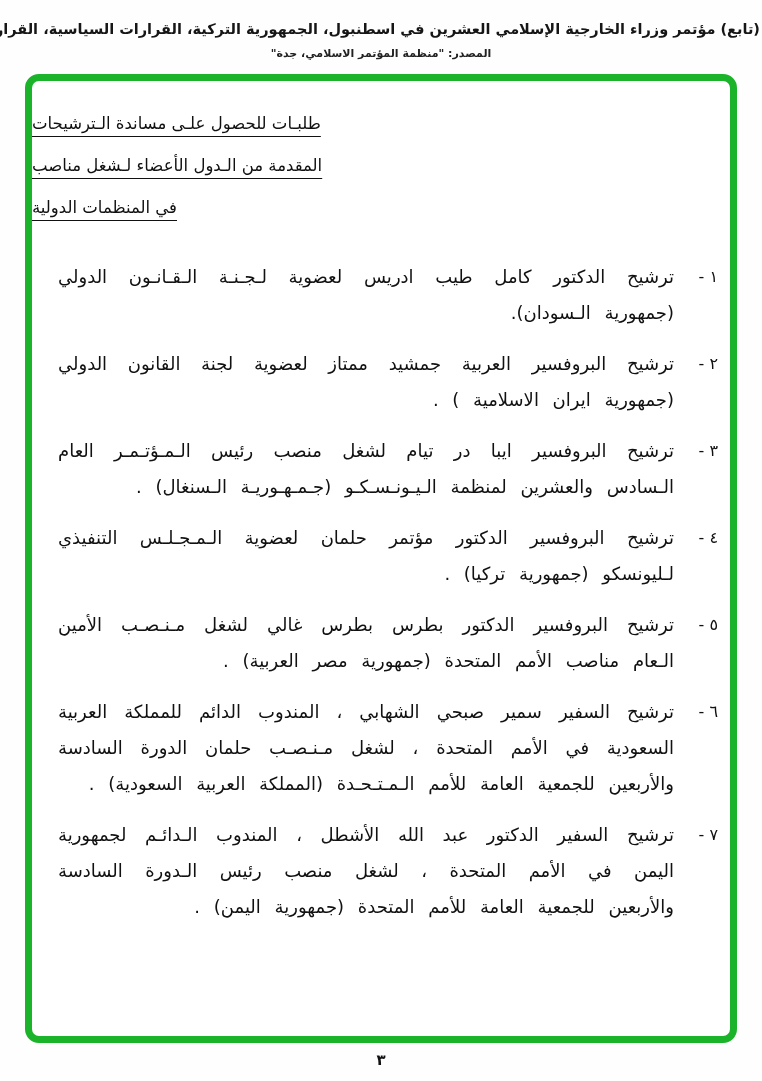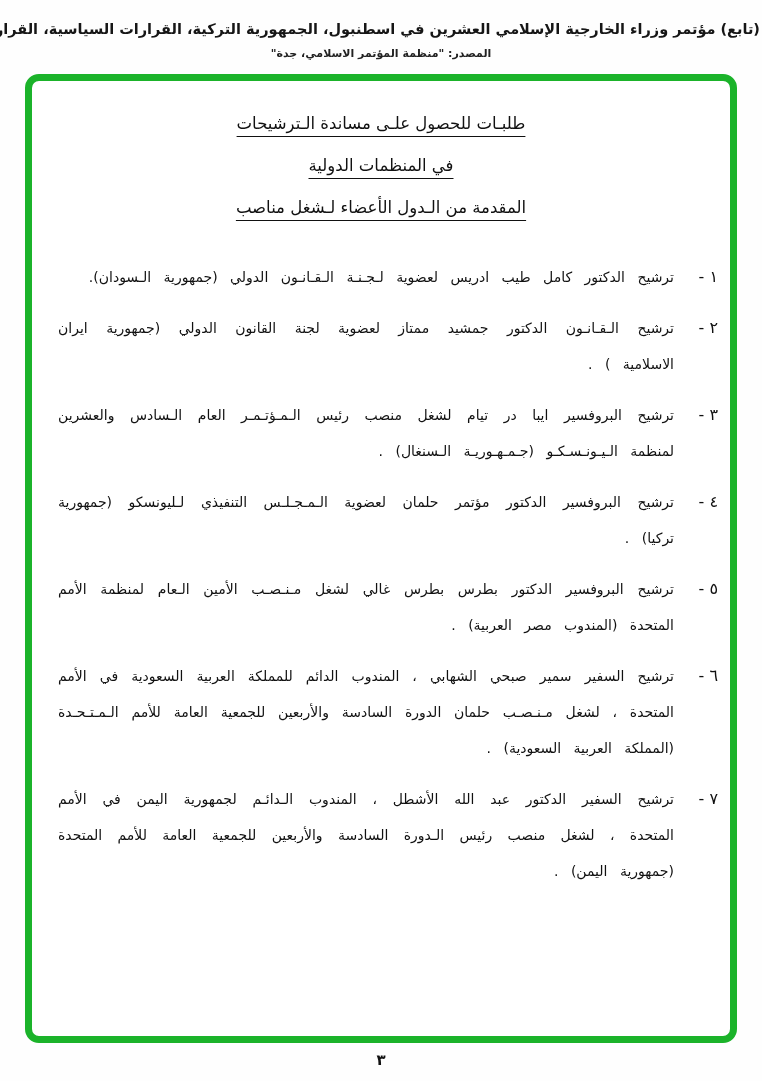--- a/index.html
+++ b/index.html
@@ -28,21 +28,21 @@
   .frame {
     position: absolute; left: 25px; top: 74px;
     width: 712px; height: 969px;
     border: 7px solid var(--frame-green);
     border-radius: 14px;
     background: #ffffff;
   }
 
   .title {
     margin: 22px auto 0 auto;
-    direction: rtl; text-align: center;
+    direction: rtl; text-align: left;
     font-size: 16.5px; color: #111;
     line-height: 42px;
     letter-spacing: 0.2px;
   }
   .tline {
     text-decoration: underline;
     text-underline-offset: 7px;
     text-decoration-thickness: 1.2px;
   }
 
@@ -57,21 +57,21 @@
     color: #111;
   }
   .num {
     flex: 0 0 44px;
     font-size: 16px;
     line-height: 36px;
     white-space: nowrap;
   }
   .txt {
     flex: 1;
-    font-size: 14px;
+    font-size: 18px;
     line-height: 36px;
     text-align: justify;
     word-spacing: 8px;
   }
 
   .pagenum {
     position: absolute; top: 1051px; left: 0; right: 0;
     text-align: center;
     font-weight: bold; font-size: 15px; color: #111;
   }
@@ -81,49 +81,49 @@
 
 <div class="page">
 
   <div class="hdr1">(تابع) مؤتمر وزراء الخارجية الإسلامي العشرين في اسطنبول، الجمهورية التركية، القرارات السياسية، القرار الرقم ٢٠/٣٥-س</div>
   <div class="hdr2">المصدر: "منظمة المؤتمر الاسلامي، جدة"</div>
 
   <div class="frame">
 
     <div class="title">
       <div class="tline">طلبـات للحصول علـى مساندة الـترشيحات</div>
+      <div class="tline">المقدمة من الـدول الأعضاء لـشغل مناصب</div>
       <div class="tline">في المنظمات الدولية</div>
-      <div class="tline">المقدمة من الـدول الأعضاء لـشغل مناصب</div>
     </div>
 
     <div class="items">
 
       <div class="item">
         <div class="num">١ -</div>
         <div class="txt">ترشيح الدكتور كامل طيب ادريس لعضوية لـجـنـة الـقـانـون الدولي (جمهورية الـسودان).</div>
       </div>
 
       <div class="item">
         <div class="num">٢ -</div>
-        <div class="txt">ترشيح الـقـانـون الدكتور جمشيد ممتاز لعضوية لجنة القانون الدولي (جمهورية ايران الاسلامية ) .</div>
+        <div class="txt">ترشيح البروفسير العربية جمشيد ممتاز لعضوية لجنة القانون الدولي (جمهورية ايران الاسلامية ) .</div>
       </div>
 
       <div class="item">
         <div class="num">٣ -</div>
         <div class="txt">ترشيح البروفسير ايبا در تيام لشغل منصب رئيس الـمـؤتـمـر العام الـسادس والعشرين لمنظمة الـيـونـسـكـو (جـمـهـوريـة الـسنغال) .</div>
       </div>
 
       <div class="item">
         <div class="num">٤ -</div>
         <div class="txt">ترشيح البروفسير الدكتور مؤتمر حلمان لعضوية الـمـجـلـس التنفيذي لـليونسكو (جمهورية تركيا) .</div>
       </div>
 
       <div class="item">
         <div class="num">٥ -</div>
-        <div class="txt">ترشيح البروفسير الدكتور بطرس بطرس غالي لشغل مـنـصـب الأمين الـعام لمنظمة الأمم المتحدة (المندوب مصر العربية) .</div>
+        <div class="txt">ترشيح البروفسير الدكتور بطرس بطرس غالي لشغل مـنـصـب الأمين الـعام مناصب الأمم المتحدة (جمهورية مصر العربية) .</div>
       </div>
 
       <div class="item">
         <div class="num">٦ -</div>
         <div class="txt">ترشيح السفير سمير صبحي الشهابي ، المندوب الدائم للمملكة العربية السعودية في الأمم المتحدة ، لشغل مـنـصـب حلمان الدورة السادسة والأربعين للجمعية العامة للأمم الـمـتـحـدة (المملكة العربية السعودية) .</div>
       </div>
 
       <div class="item">
         <div class="num">٧ -</div>
         <div class="txt">ترشيح السفير الدكتور عبد الله الأشطل ، المندوب الـدائـم لجمهورية اليمن في الأمم المتحدة ، لشغل منصب رئيس الـدورة السادسة والأربعين للجمعية العامة للأمم المتحدة (جمهورية اليمن) .</div>

